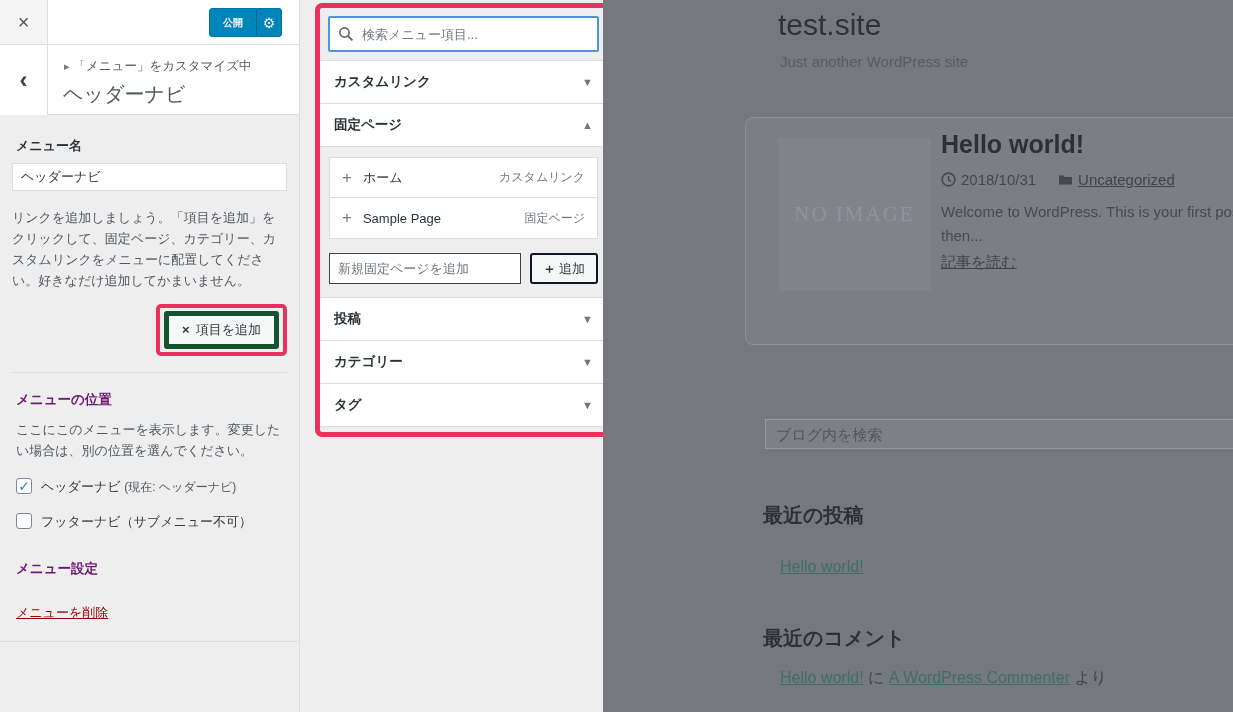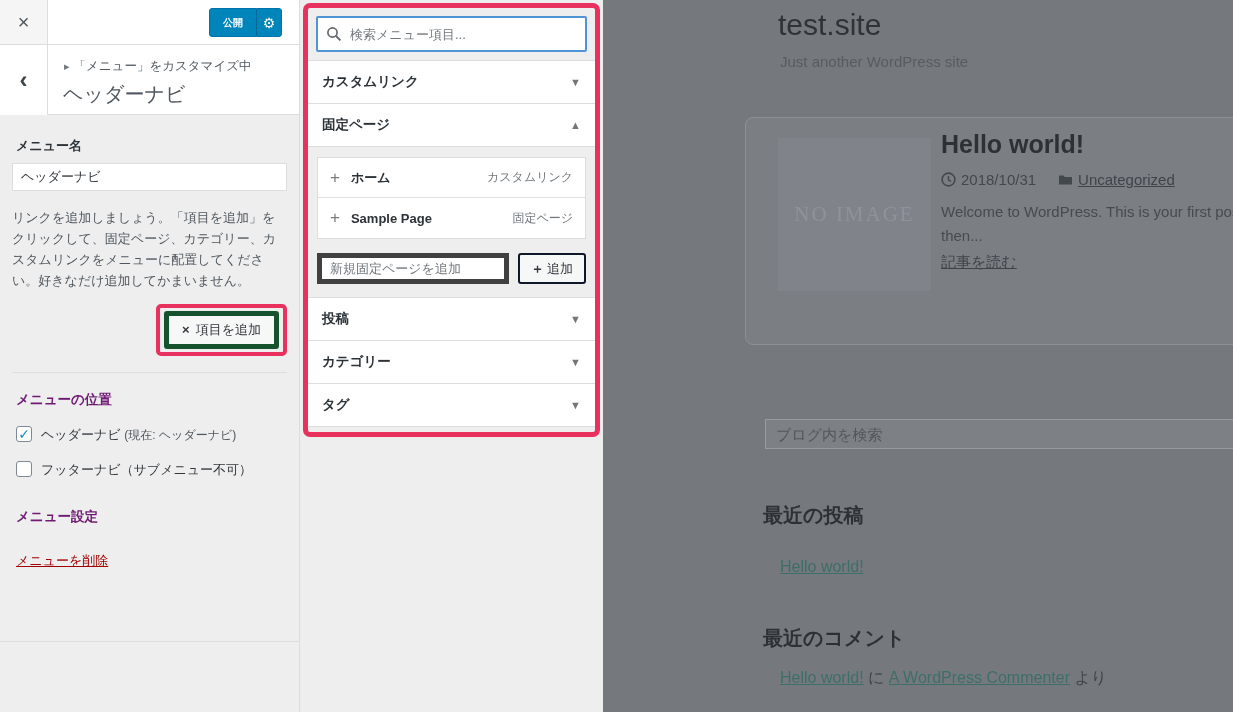--- a/index.html
+++ b/index.html
@@ -31,36 +31,36 @@
   .sec-desc { margin:10px 4px 0; line-height:21px; color:#50575e; }
   .cb-row { display:flex; align-items:flex-start; margin:17px 4px 0; cursor:pointer; }
   .cb-box { flex:0 0 16px; width:16px; height:16px; background:#fff; border:1px solid #7e8993; border-radius:3px; margin-right:9px; font-size:14px; line-height:14px; text-align:center; color:#1e8cbe; font-weight:bold; }
   .cb-label { color:#32373c; line-height:17px; }
   .cb-suffix { font-size:12px; color:#50575e; }
   .cb-wrap { width:254px; }
   .delete-link { display:inline-block; margin:26px 4px 0; color:#a00000; text-decoration:underline; cursor:pointer; }
   .bottom-sep { position:absolute; left:0; top:641px; width:100%; border-top:1px solid #ddd; }
 
   
-  .items-panel { position:absolute; left:300px; top:0; width:303px; height:500px; background:#eee; }
+  .items-panel { position:absolute; left:312px; top:0; width:303px; height:500px; background:#eee; }
   .hl-big { position:absolute; left:3px; top:3px; width:297px; height:434px; border:5px solid #e8315e; border-radius:7px; overflow:hidden; background:#eee; }
   .search-wrap { position:relative; margin:9px 9px 10px; }
   .item-search { width:100%; height:34px; border:1px solid #4f94d4; box-shadow:0 0 0 1px #4f94d4; border-radius:1px; background:#fff; padding:0 8px 0 32px; font-size:13px; color:#32373c; font-family:inherit; }
   .mag { position:absolute; left:9px; top:9px; }
   .acc-header { height:44px; background:#fff; border-top:1px solid #ddd; border-bottom:1px solid #ddd; margin-top:-1px; display:flex; align-items:center; padding:0 14px; cursor:pointer; }
   .acc-title { font-weight:bold; color:#2c3338; font-size:13.5px; }
   .acc-arrow { margin-left:auto; color:#72777c; font-size:11px; }
   .page-list { margin:10px 9px; border:1px solid #ddd; background:#fff; }
   .page-item { height:40px; display:flex; align-items:center; padding:0 12px; border-bottom:1px solid #ddd; cursor:pointer; background:#fff; }
   .page-item:last-child { border-bottom:none; }
   .plus-icon { color:#787c82; font-size:17px; margin-right:11px; font-weight:normal; }
-  .item-title { color:#2c3338; font-weight:bold; }
+  .item-title { color:#2c3338; font-weight:normal; }
   .item-type { margin-left:auto; color:#72777c; font-size:12px; }
   .newpage-row { display:flex; margin:14px 9px 14px; }
-  .newpage-input { width:192px; height:31px; border:5px solid #404040; background:#fff; padding:0 8px; font-size:13px; color:#32373c; font-family:inherit; }
+  .newpage-input { width:192px; height:31px; border:1px solid #404040; background:#fff; padding:0 8px; font-size:13px; color:#32373c; font-family:inherit; }
   .add-btn { margin-left:auto; height:31px; background:#f6f7f7; border:2px solid #0f172a; border-radius:3px; padding:0 11px; font-size:13px; color:#32373c; cursor:pointer; font-family:inherit; }
   .add-plus { font-weight:bold; margin-right:3px; }
 
   
   .preview { position:absolute; left:603px; top:0; width:680px; height:712px; background:#75797e; overflow:hidden; }
   .site-title { position:absolute; left:175px; top:8px; font-size:30px; font-weight:normal; color:#2f3338; }
   .tagline { position:absolute; left:177px; top:53px; font-size:15px; color:#575c61; }
   .post-card { position:absolute; left:142px; top:117px; width:560px; height:228px; background:#7b7f84; border:1px solid #8d9196; border-radius:8px; }
   .thumb { position:absolute; left:32px; top:20px; width:153px; height:153px; background:#80848a; display:flex; align-items:center; justify-content:center; }
   .thumb-text { font-family:"Liberation Serif","DejaVu Serif",serif; font-size:21px; letter-spacing:2px; color:#8e939a; }
@@ -117,20 +117,21 @@
       <span class="hl-small">
         <button class="add-items-btn">
           <span class="x-icon">×</span><span>項目を追加</span>
         </button>
       </span>
     </div>
 
     <div class="section-sep"></div>
 
     <h3 class="sec-heading">メニューの位置</h3>
+    <p class="sec-desc">ここにこのメニューを表示します。変更したい場合は、別の位置を選んでください。</p>
 
     <div class="cb-row">
       <span class="cb-box"><span>✓</span></span>
       <span class="cb-label"><span>ヘッダーナビ</span> <span class="cb-suffix">(現在: ヘッダーナビ)</span></span>
     </div>
     <div class="cb-row">
       <span class="cb-box"></span>
       <span class="cb-label">フッターナビ（サブメニュー不可）</span>
     </div>
 

